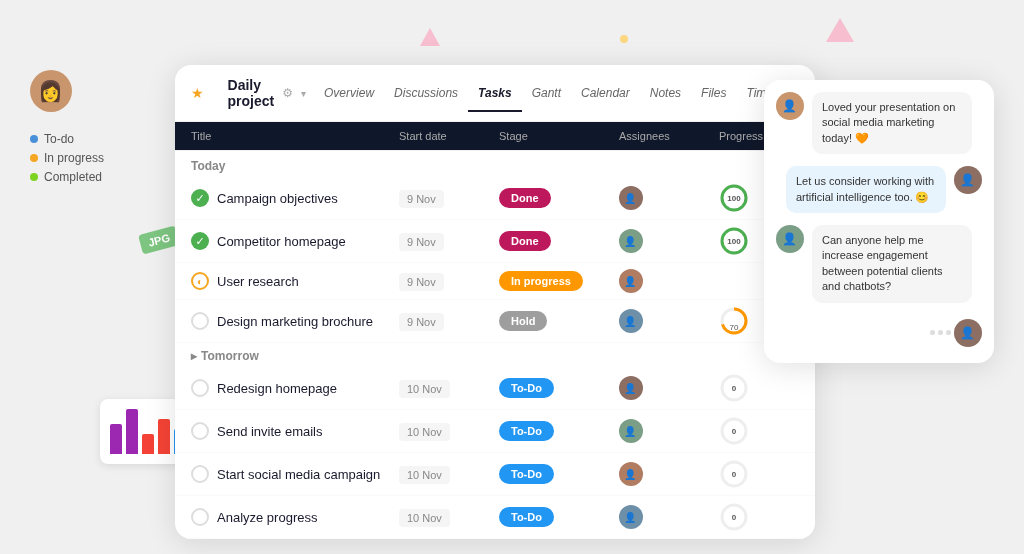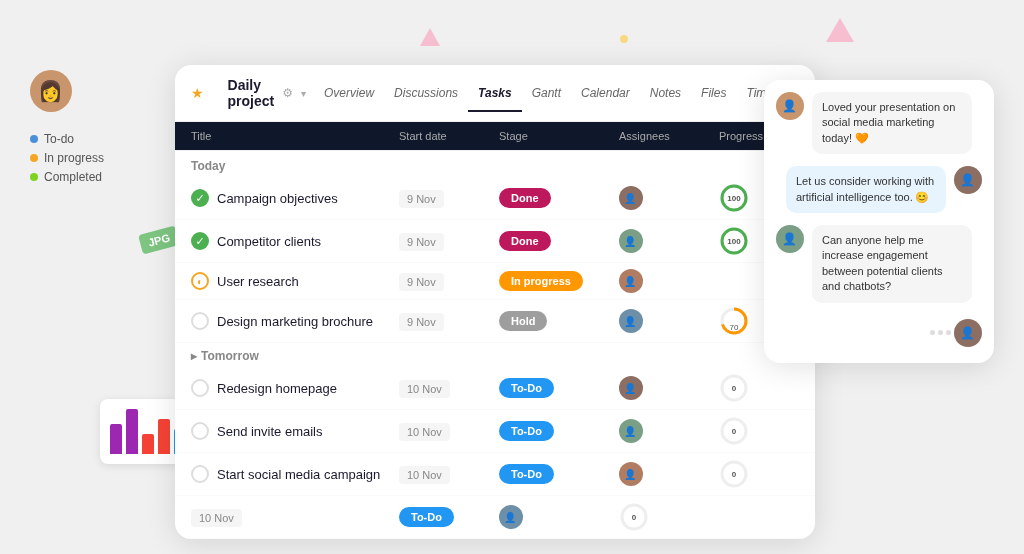--- a/index.html
+++ b/index.html
@@ -454,21 +454,21 @@
       </svg>
       <div style="position:absolute;top:0;left:0;width:100%;height:100%;display:flex;align-items:center;justify-content:center;font-size:8px;font-weight:700;color:#555;">
         100
       </div>
     </div>
         </div>
       </div>
       <div class="task-row">
         <div class="task-title-cell">
           <div class="check-done">✓</div>
-          <span>Competitor clients</span>
+          <span>Competitor homepage</span>
         </div>
         <div><span class="date-badge">9 Nov</span></div>
         <div><span class="stage-badge stage-done">Done</span></div>
         <div>
           <div class="assignee-avatar" style="background:#7b9e87;">👤</div>
         </div>
         <div>
     <div style="position:relative;width:30px;height:30px;">
       <svg width="30" height="30" style="position:absolute;top:0;left:0;transform:rotate(-90deg)">
         <circle cx="15" cy="15" r="12" fill="none" stroke="#eee" stroke-width="3"></circle>
@@ -580,20 +580,24 @@
         <circle cx="15" cy="15" r="12" fill="none" stroke="#eee" stroke-width="3"></circle>
         <circle cx="15" cy="15" r="12" fill="none" stroke="#2196f3" stroke-width="3" stroke-dasharray="0.0 75.4"></circle>
       </svg>
       <div style="position:absolute;top:0;left:0;width:100%;height:100%;display:flex;align-items:center;justify-content:center;font-size:8px;font-weight:700;color:#555;">
         0
       </div>
     </div>
         </div>
       </div>
       <div class="task-row">
+        <div class="task-title-cell">
+          <div class="check-empty"></div>
+          <span>Analyze progress</span>
+        </div>
         <div><span class="date-badge">10 Nov</span></div>
         <div><span class="stage-badge stage-todo">To-Do</span></div>
         <div>
           <div class="assignee-avatar" style="background:#6d8fa8;">👤</div>
         </div>
         <div>
     <div style="position:relative;width:30px;height:30px;">
       <svg width="30" height="30" style="position:absolute;top:0;left:0;transform:rotate(-90deg)">
         <circle cx="15" cy="15" r="12" fill="none" stroke="#eee" stroke-width="3"></circle>
         <circle cx="15" cy="15" r="12" fill="none" stroke="#2196f3" stroke-width="3" stroke-dasharray="0.0 75.4"></circle>

